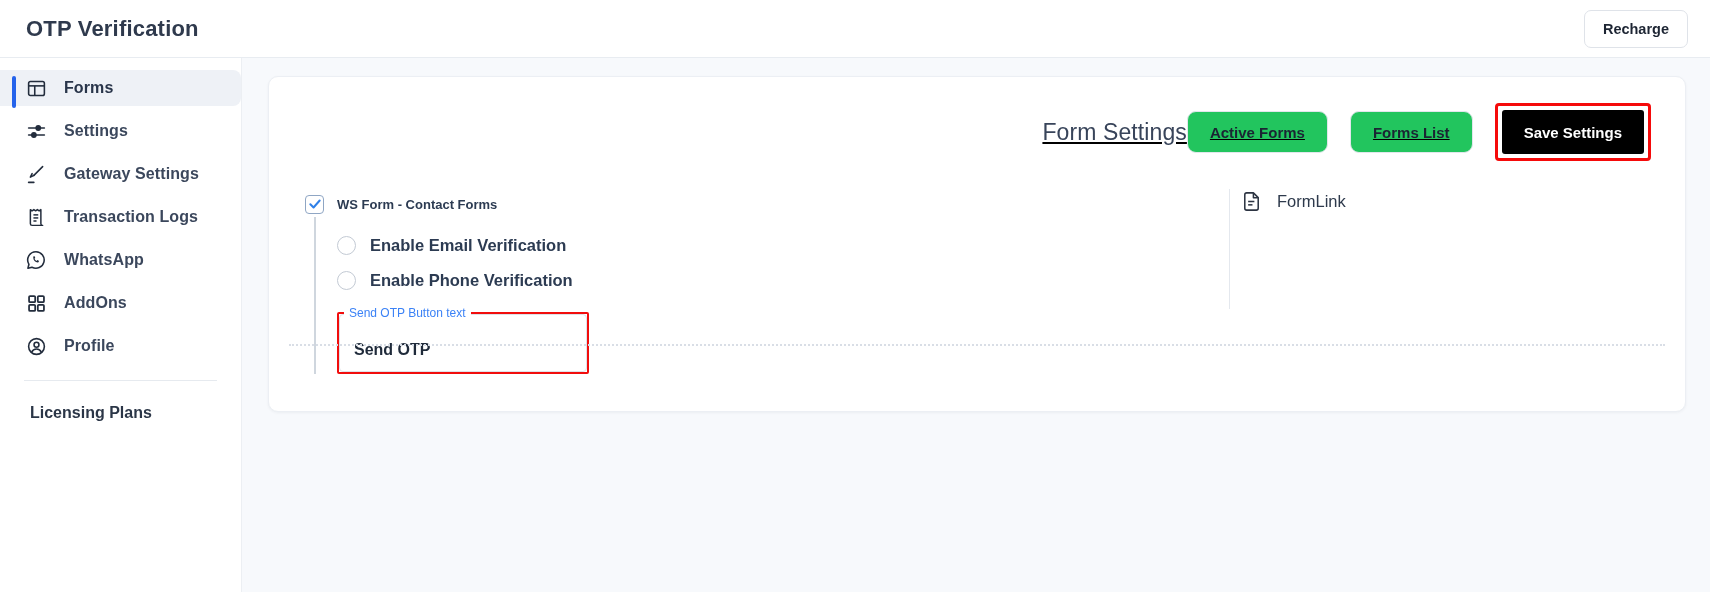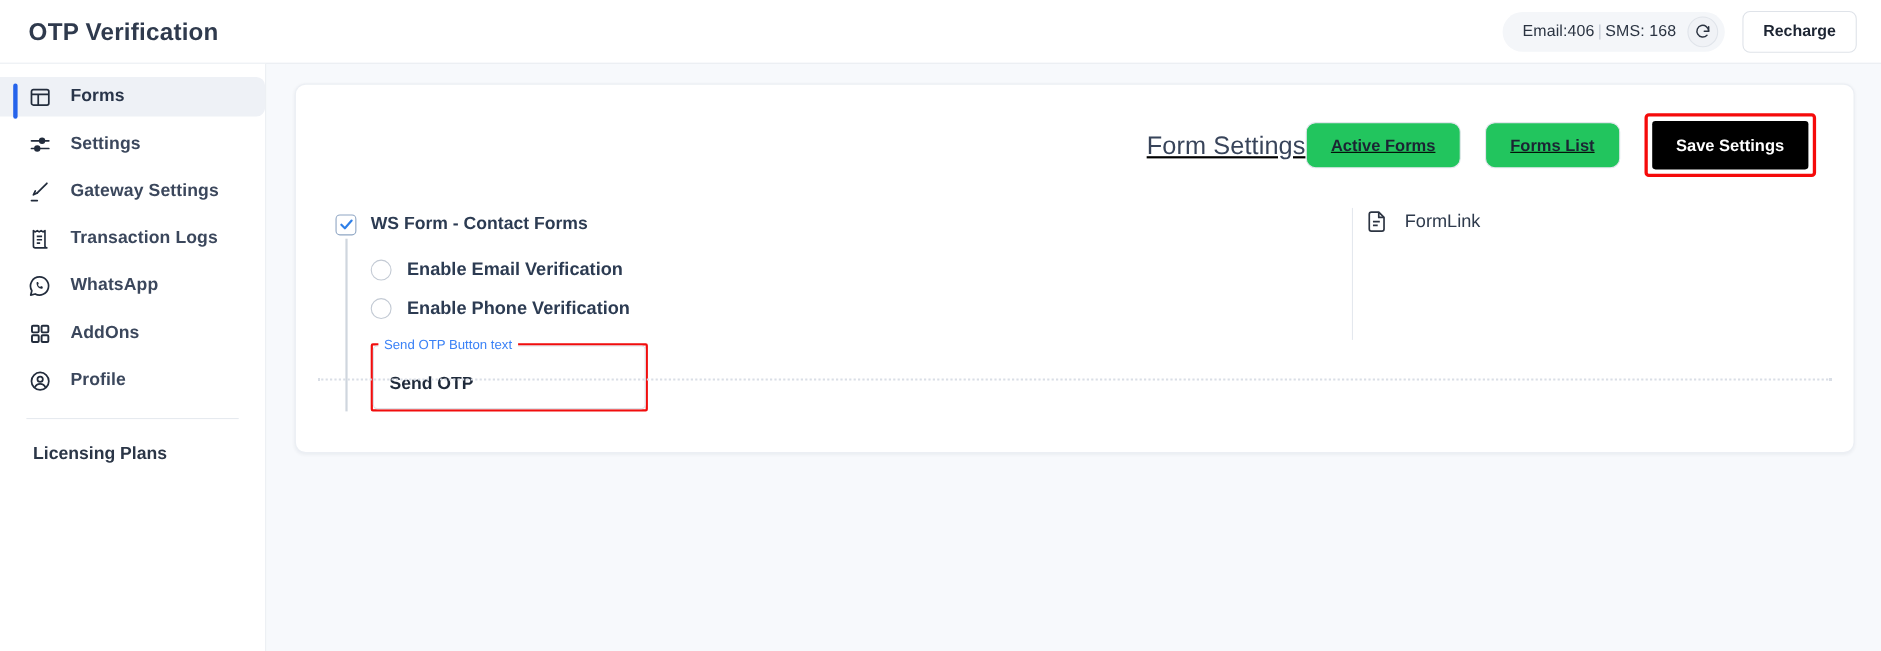--- a/index.html
+++ b/index.html
@@ -112,21 +112,21 @@
   .card-body { display: flex; padding: 30px 0 0 0; position: relative; }
   .form-col { width: 960px; padding-left: 36px; }
 
   .check-row { display: flex; align-items: center; gap: 13px; height: 26px; }
   .checkbox {
     width: 19px; height: 19px; border-radius: 4px;
     border: 1px solid #b9c2cf; background: #fff;
     display: flex; align-items: center; justify-content: center; cursor: pointer;
   }
   .checkbox.checked { border-color: #8fa6c4; }
-  .check-label { font-size: 16px; font-weight: bold; color: #2c3banything; }
+  .check-label { font-size: 13px; font-weight: bold; color: #2c3banything; }
   .check-label { color: #2c3b52; }
 
   .tree { position: relative; margin-left: 9px; padding-left: 23px; padding-top: 11px; }
   .tree::before {
     content: ""; position: absolute; left: 0; top: 0; bottom: 0;
     width: 2px; background: #cfd6de;
   }
   .radio-row { display: flex; align-items: center; gap: 14px; height: 35px; }
   .radio {
     width: 19px; height: 19px; border-radius: 50%;
@@ -169,31 +169,20 @@
 </style>
 </head>
 <body>
 
 <div id="app">
 
   <div class="topbar">
     <div class="app-title">OTP Verification</div>
 
     <div class="topbar-right">
-      <div class="credits-pill">
-        <div class="credits-text">
-          <span>Email:406</span><span class="sep">|</span><span>SMS: 168</span>
-        </div>
-        <div class="refresh-btn">
-          <svg width="16" height="16" viewBox="0 0 24 24" fill="none" stroke="#2c3442" stroke-width="2" stroke-linecap="round" stroke-linejoin="round">
-            <path d="M20 11a8 8 0 1 0-2.3 5.7"></path>
-            <polyline points="20 5 20 11 14 11"></polyline>
-          </svg>
-        </div>
-      </div>
       <div class="recharge-btn">Recharge</div>
     </div>
   </div>
 
   <div class="sidebar">
 
     <div class="nav-item active">
       <span class="nav-icon">
         <svg width="21" height="21" viewBox="0 0 24 24" fill="none" stroke="#222c3c" stroke-width="1.8">
           <rect x="3" y="4" width="18" height="16" rx="2"></rect>

